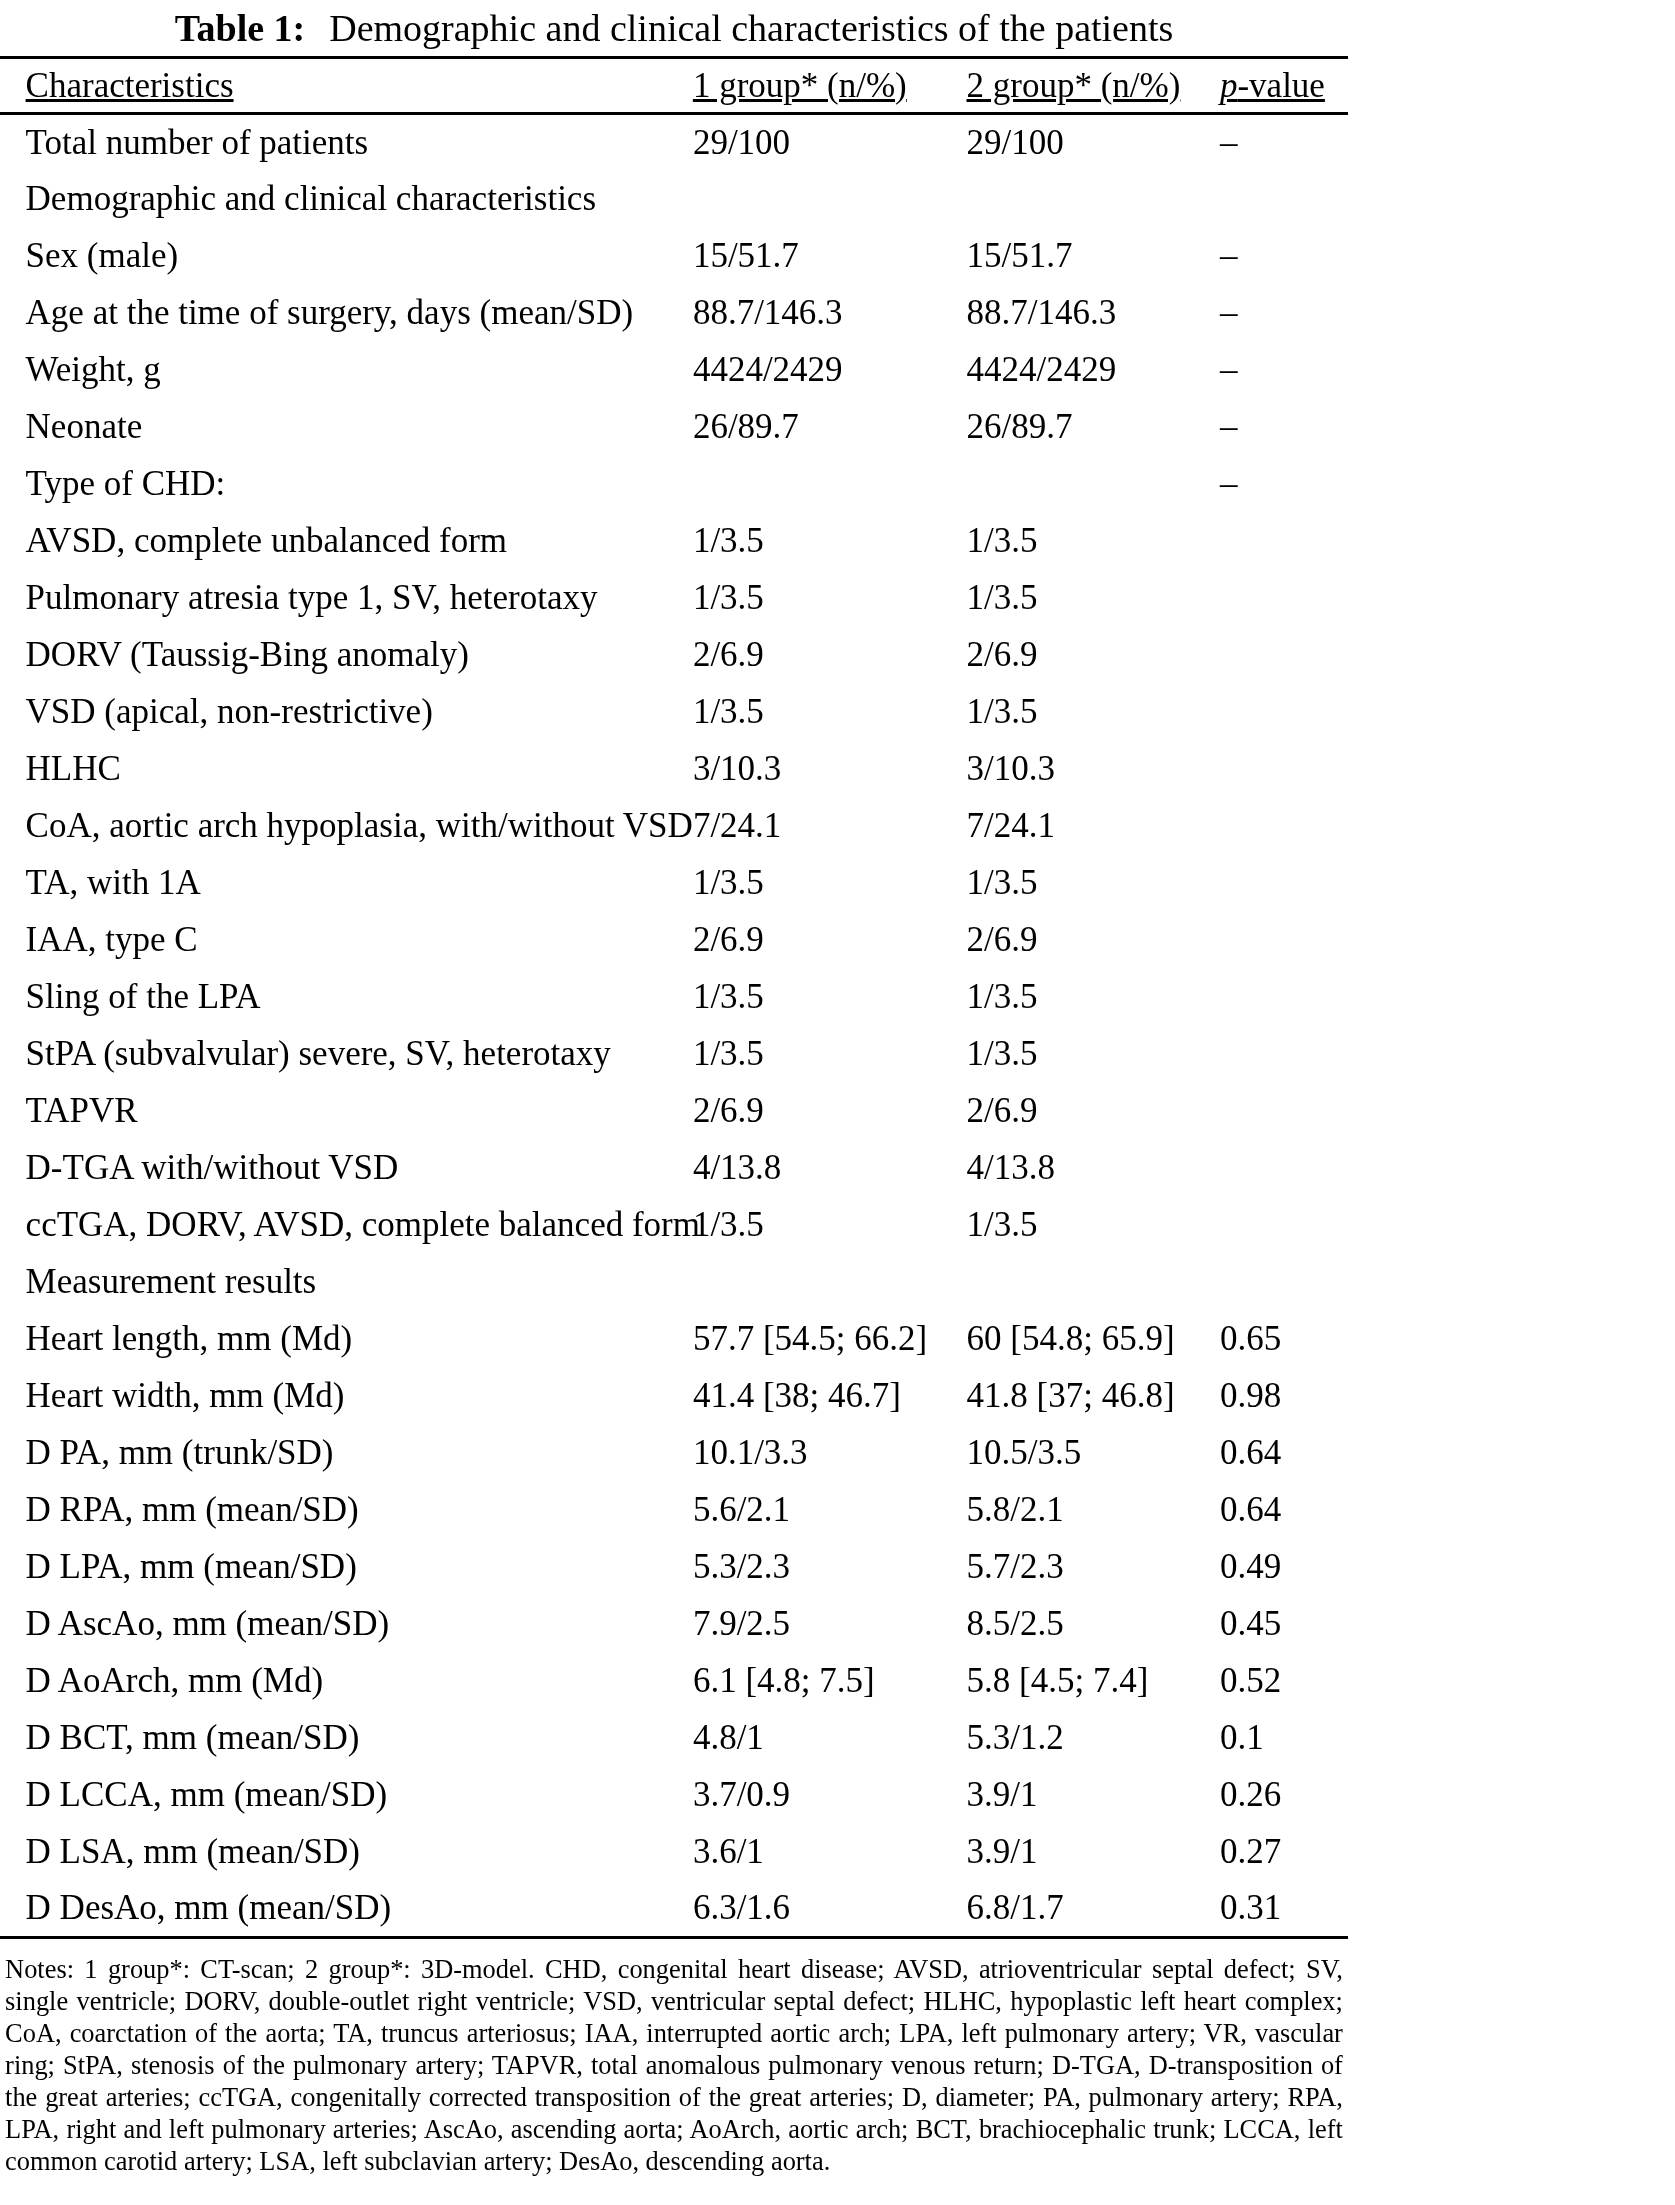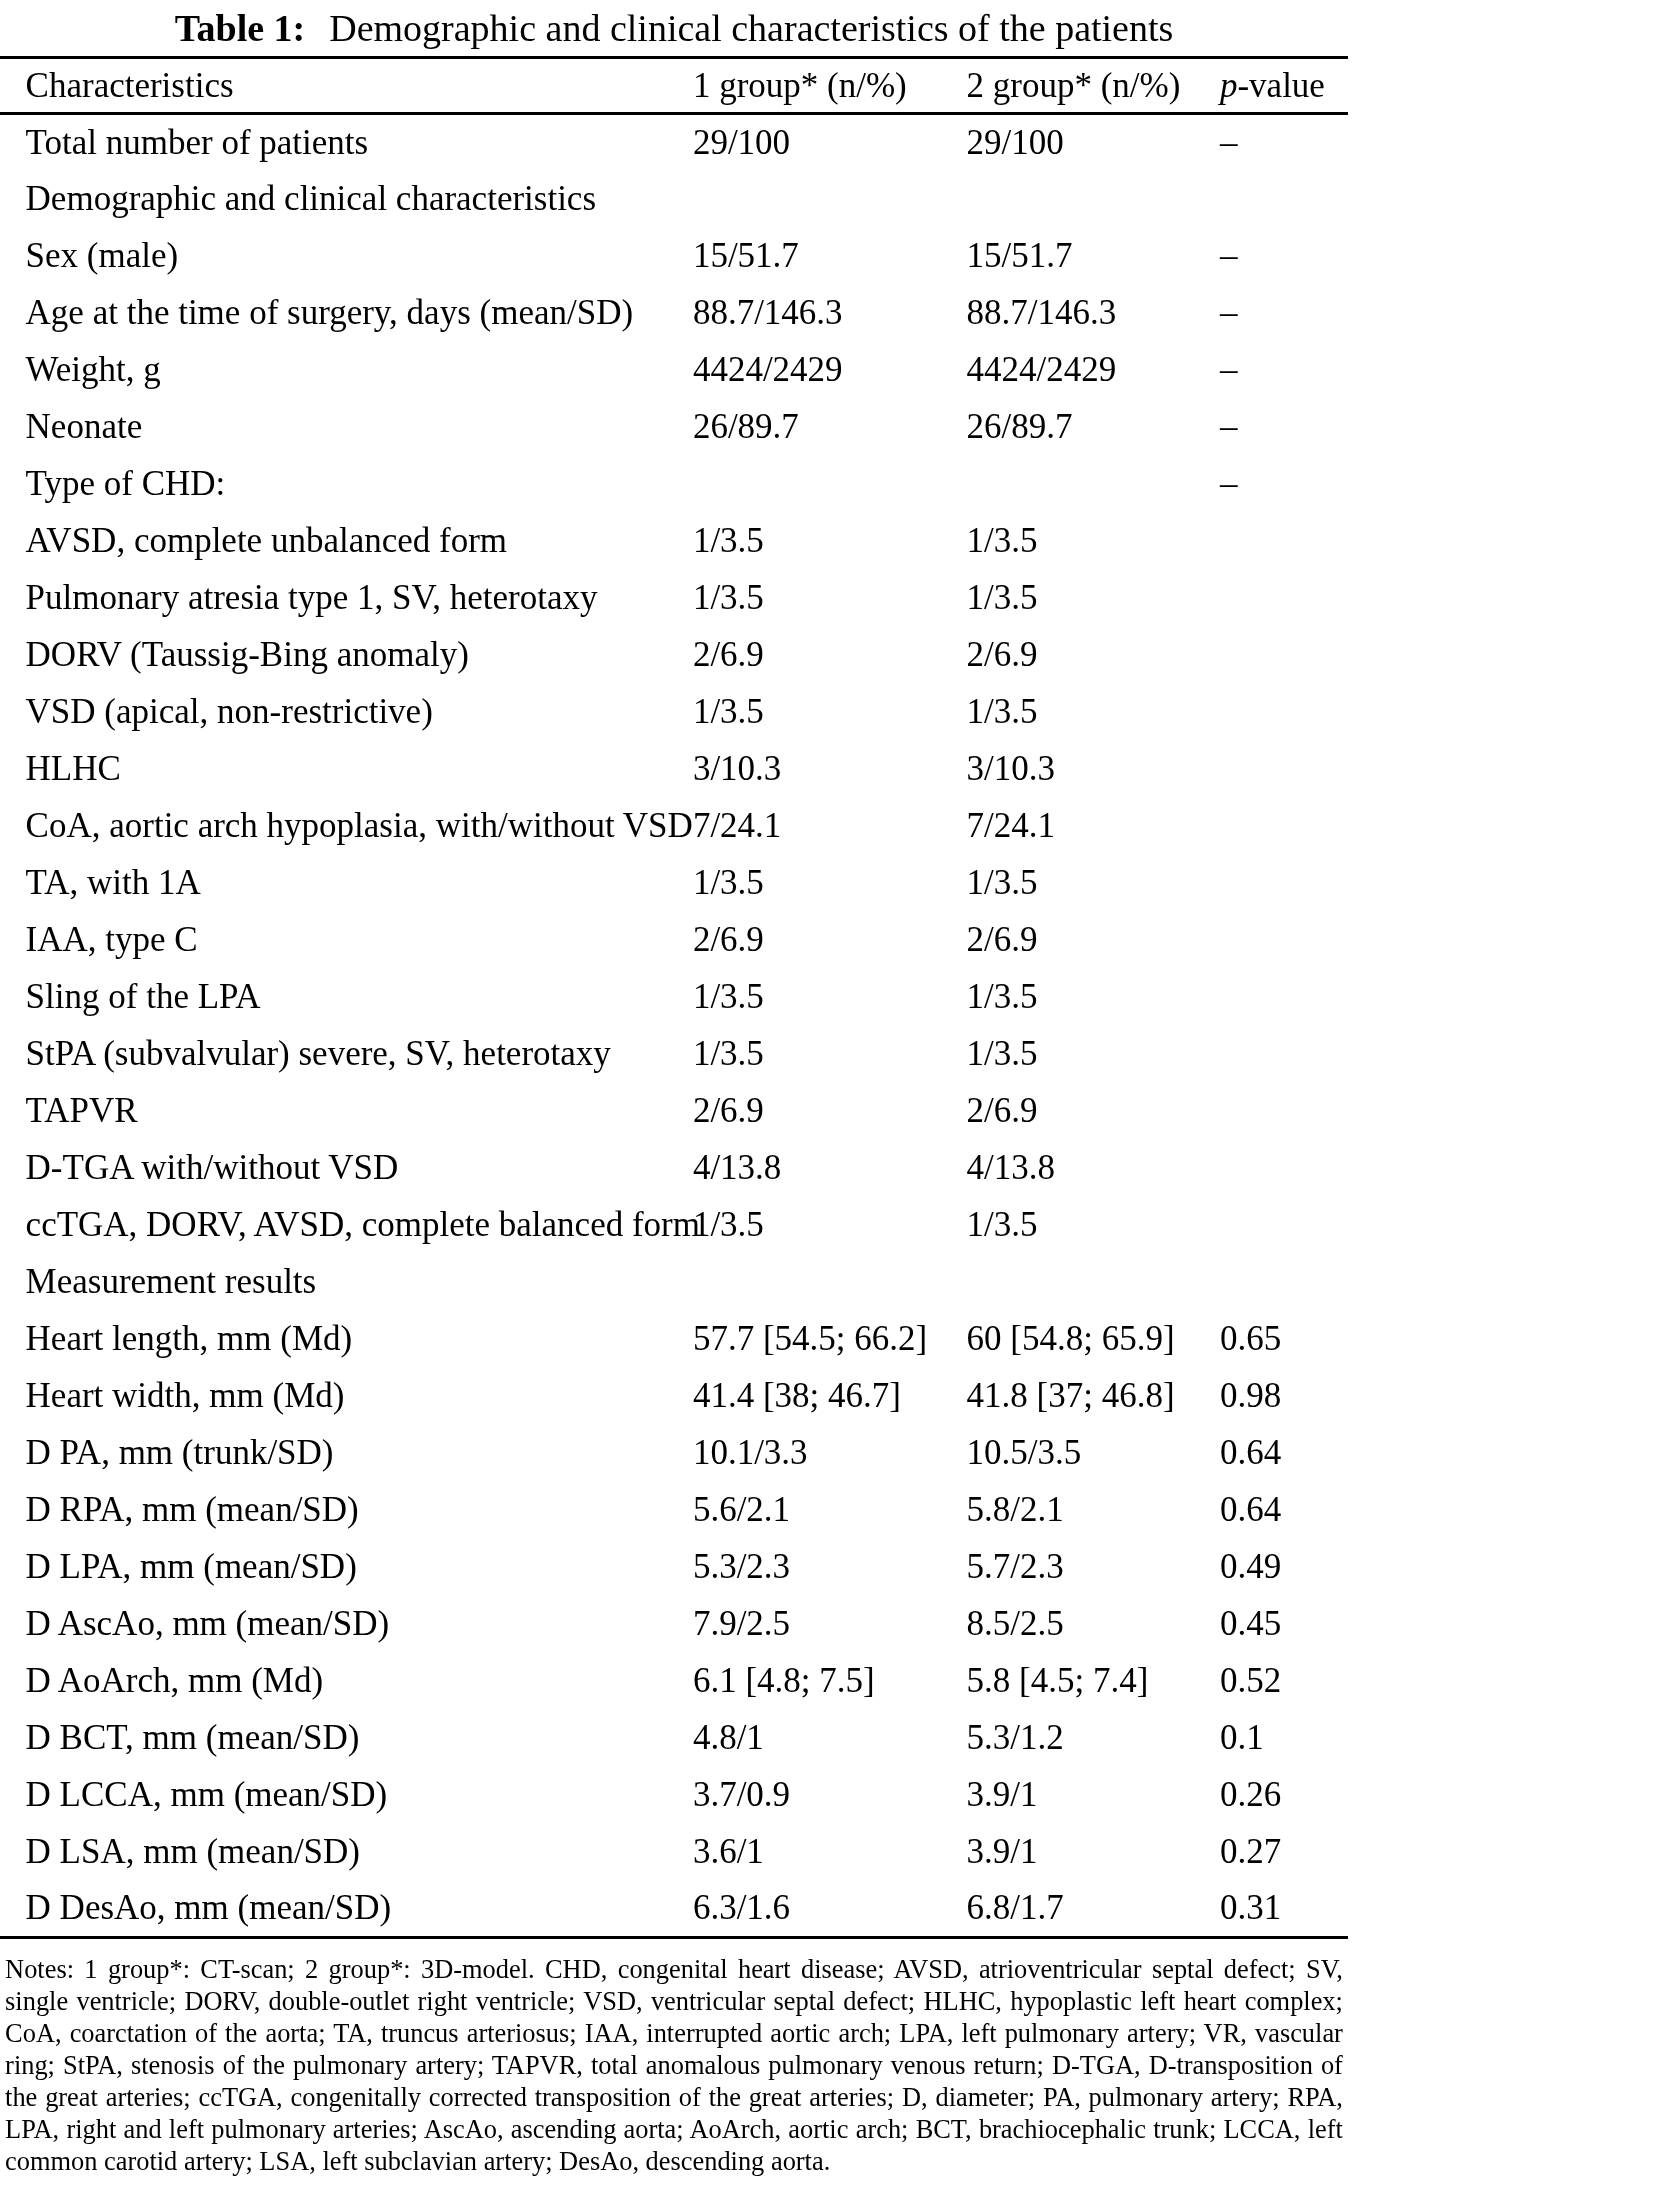--- a/index.html
+++ b/index.html
@@ -36,21 +36,21 @@
     table-layout: fixed;
     border-top: 3.4px solid #000;
     border-bottom: 3.4px solid #000;
     font-size: 35px;
   }
   col.c1 { width: 51.4%; }
   col.c2 { width: 20.3%; }
   col.c3 { width: 18.8%; }
   col.c4 { width: 9.5%; }
 
-  thead tr { height: 56px; }
+  thead tr { height: 56px; text-decoration: underline; }
   thead th {
     font-weight: normal;
     text-align: left;
     vertical-align: middle;
     border-bottom: 3.4px solid #000;
     white-space: nowrap;
     overflow: visible;
   }
   tbody tr { height: 57px; padding-left: 25px; }
   td {

